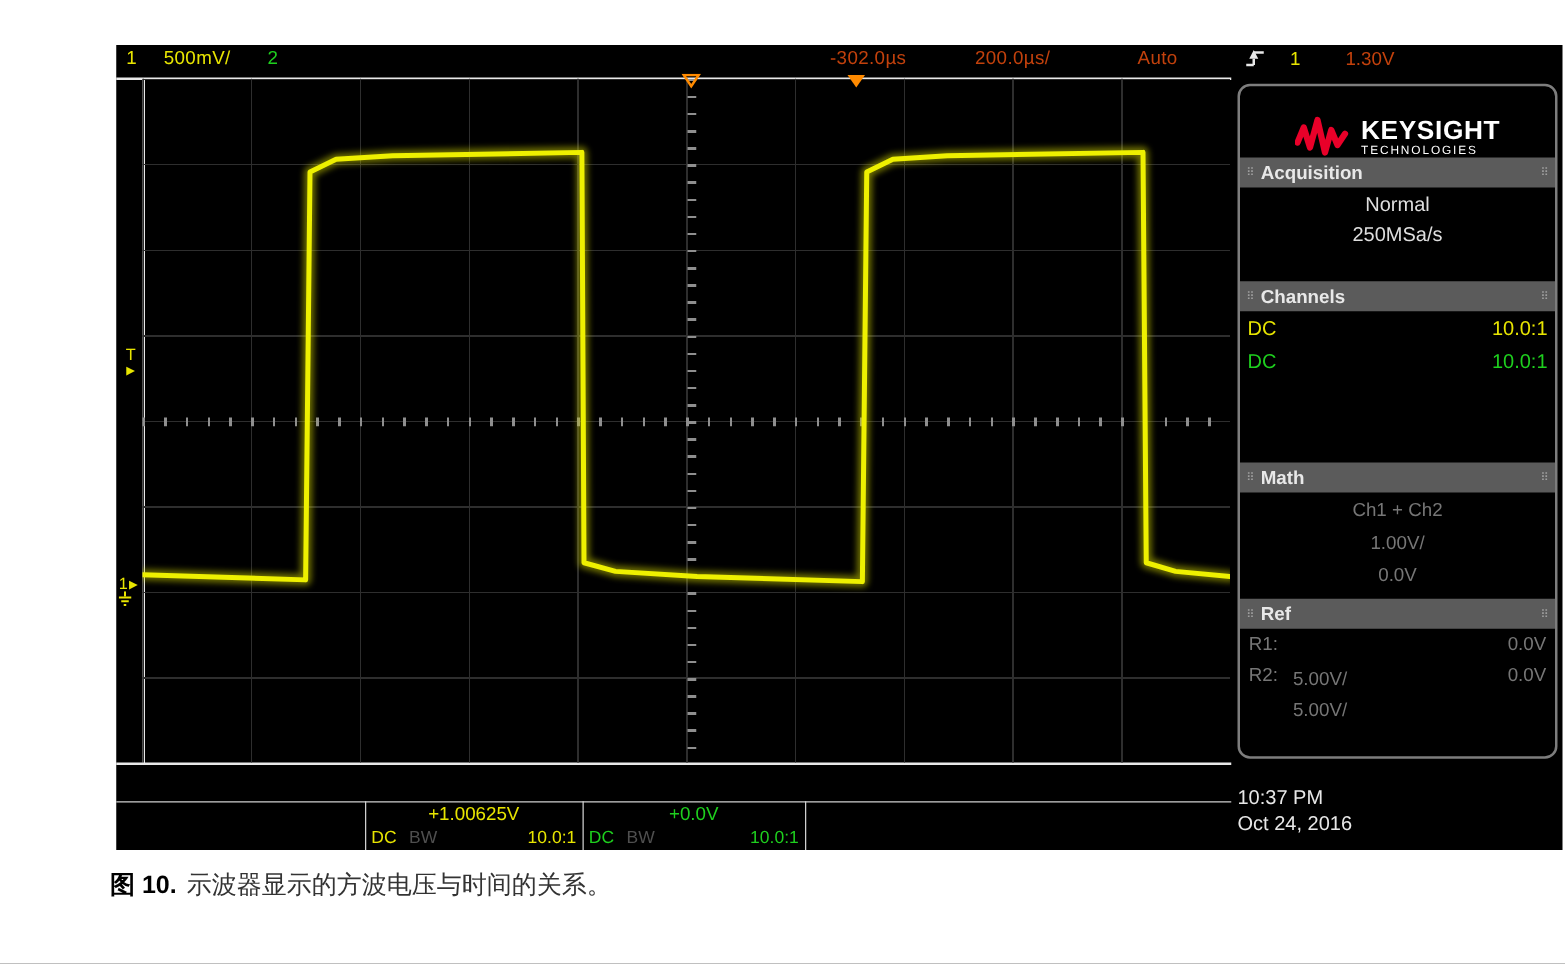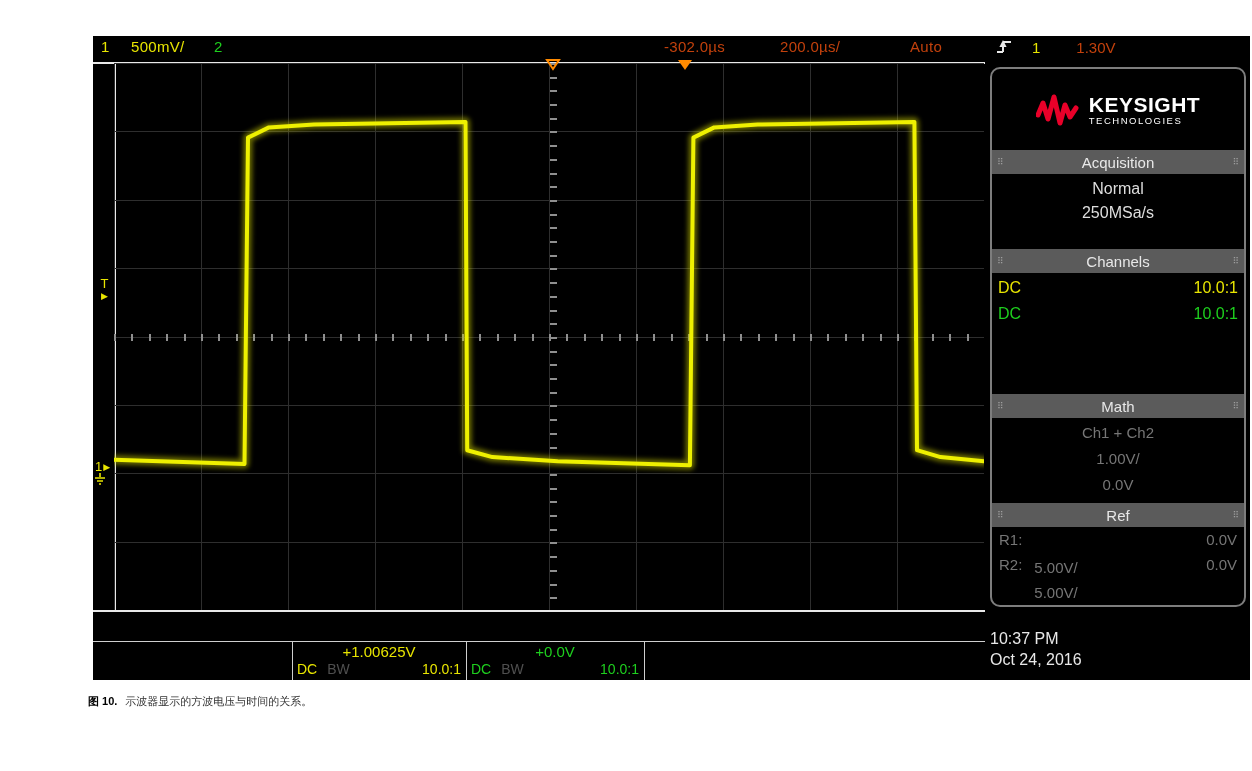--- a/index.html
+++ b/index.html
@@ -61,43 +61,43 @@
   .bb-offset{text-align:center;font-size:15px;height:19px;line-height:19px;}
   .bb-row2{display:flex;align-items:center;font-size:14px;height:17px;line-height:17px;
            padding:0 4px;}
   .bb-row2 .bw{color:#4f4f4f;margin-left:10px;}
   .bb-row2 .probe{margin-left:auto;}
 
   
   .panel{position:absolute;left:897px;top:31px;width:256px;height:540px;
          box-sizing:border-box;border:2px solid #7d7d7d;border-radius:10px;
          background:#000;overflow:hidden;}
-  .logo{height:81px;display:flex;align-items:center;justify-content:center;gap:9px;border-radius:8px;}
+  .logo{height:57px;display:flex;align-items:flex-end;justify-content:center;gap:9px;border-radius:8px;}
   .logo-text .l1{color:#fff;font-weight:bold;font-size:21px;letter-spacing:.5px;line-height:21px;}
   .logo-text .l2{color:#fff;font-size:9.5px;letter-spacing:1.5px;line-height:11px;}
   .sec-head{height:24px;background:#5b5b5b;color:#e8e8e8;display:flex;align-items:center;
             font-size:15px;}
   .grip{color:#9f9f9f;font-size:9px;padding:0 5px;line-height:9px;}
-  .sec-title{flex:1;text-align:center;}
+  .sec-title{flex:1;text-align:left;font-weight:bold;}
   .acq-content{height:72px;text-align:center;font-size:16px;color:#dedede;
                line-height:24px;padding-top:3px;}
   .ch-content{height:121px;padding-top:2px;box-sizing:border-box;}
   .ch-row{display:flex;justify-content:space-between;padding:0 6px;font-size:16px;
           height:26px;line-height:26px;}
   .math-content{height:85px;text-align:center;color:#767676;font-size:15px;
                 line-height:26px;padding-top:2px;box-sizing:border-box;border-radius:32px;}
   .ref-content{color:#767676;font-size:15px;}
   .ref-row{display:flex;padding:0 7px;height:25px;line-height:25px;}
   .ref-row .scale{margin-left:12px;margin-top:28px;}
   .ref-row .off{margin-left:auto;}
   .clock{position:absolute;left:897px;top:592px;width:256px;text-align:left;
          color:#e8e8e8;font-size:16px;line-height:21px;}
 
   
-  .caption{position:absolute;left:88px;top:694px;font-size:11px;color:#333;}
+  .caption{position:absolute;left:88px;top:694px;font-size:20px;color:#333;}
   .caption b{color:#000;margin-right:8px;}
 </style>
 </head>
 <body>
 
 <div class="scope">
 
   <div class="tb yellow tb-ch1n">1</div>
   <div class="tb yellow tb-ch1s">500mV/</div>
   <div class="tb green tb-ch2n">2</div>

